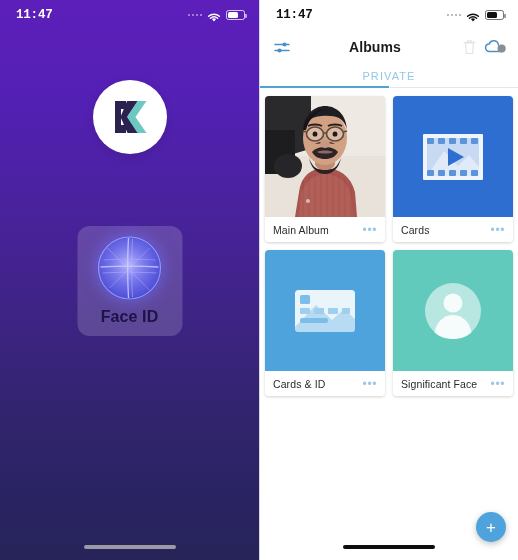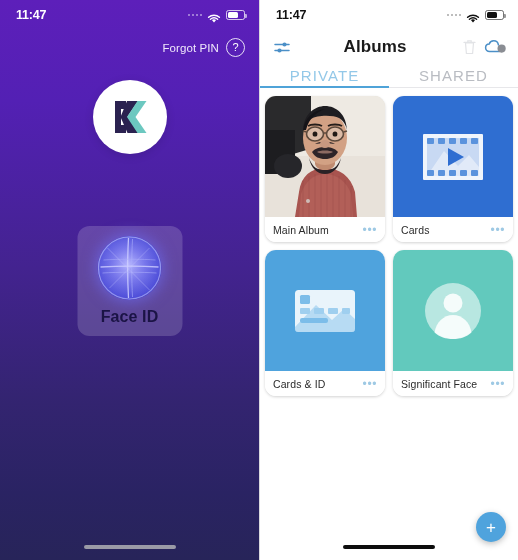--- a/index.html
+++ b/index.html
@@ -15,20 +15,21 @@
     position:relative;
     width:259px; height:560px;
     background:linear-gradient(180deg,#5d1fba 0%, #5320b4 18%, #43238f 48%, #332470 72%, #2a2363 88%, #272459 100%);
     overflow:hidden;
     flex:0 0 259px;
   }
   .statusbar{
     height:30px;
     display:flex; align-items:center; justify-content:space-between;
     padding:0 14px 0 16px;
+    font-family:Liberation Mono, monospace;
   }
   .sb-time{ font-size:12.5px; font-weight:bold; letter-spacing:-.2px; }
   .statusbar.light .sb-time{ color:#ffffff; }
   .statusbar.dark  .sb-time{ color:#111111; }
   .sb-right{ display:flex; align-items:center; gap:5px; }
   .dots{ display:flex; gap:1.5px; align-items:flex-end; }
   .dots i{ display:block; width:2.5px; height:2.5px; border-radius:50%; }
   .statusbar.light .dots i{ background:rgba(255,255,255,.55); }
   .statusbar.dark  .dots i{ background:rgba(0,0,0,.35); }
   .wifi{ width:14px; height:11px; position:relative; }
@@ -99,45 +100,45 @@
   .phone-right{
     position:relative;
     width:258px; height:560px; background:#ffffff;
     flex:0 0 258px; overflow:hidden;
   }
   .appbar{
     height:34px; display:flex; align-items:center;
     padding:0 12px 0 14px; gap:8px;
   }
   .appbar-title{
-    flex:1; text-align:center; font-size:17px; font-weight:bold; color:#1b1b1b;
+    flex:1; text-align:center; font-size:14px; font-weight:bold; color:#1b1b1b;
     letter-spacing:.1px; margin-left:-4px;
   }
   .ico-btn{ display:flex; align-items:center; justify-content:center; }
 
   .tabs{
     display:flex; height:24px; position:relative;
     border-bottom:1px solid #e7e7ea;
   }
   .tab{
-    flex:1; text-align:center; font-size:15px; letter-spacing:1.1px;
+    flex:1; text-align:center; font-size:11px; letter-spacing:1.1px;
     display:flex; align-items:center; justify-content:center;
   }
   .tab.active{ color:#93c8e8; }
   .tab.inactive{ color:#b9bcc2; }
   .tab-underline{
     position:absolute; bottom:-1px; left:0; width:50%; height:2.5px; background:#4fa3d8;
   }
 
   .grid{
     padding:8px 5px 0 5px;
     display:grid; grid-template-columns:1fr 1fr; gap:8px 8px;
   }
   .card{
-    background:#ffffff; border-radius:11px;
+    background:#ffffff; border-radius:4px;
     box-shadow:0 1px 3px rgba(0,0,0,.18);
     overflow:hidden;
   }
   .card-thumb{
     height:121px; position:relative; overflow:hidden;
   }
   .card-foot{
     height:25px; display:flex; align-items:center; justify-content:space-between;
     padding:0 8px; background:#fff;
   }
@@ -176,24 +177,20 @@
           <path d="M1.6 4.2 C4.7 1.5 9.3 1.5 12.4 4.2" stroke="#ffffff" stroke-width="1.5" fill="none" stroke-linecap="round"></path>
           <path d="M3.4 6.2 C5.5 4.4 8.5 4.4 10.6 6.2" stroke="#ffffff" stroke-width="1.4" fill="none" stroke-linecap="round"></path>
         </svg>
       </span>
       <span class="batt">
           <span class="batt-fill"></span>
         </span>
     </div>
   </div>
 
-  <div class="forgot-row">
-    <span class="forgot-text">Forgot PIN</span>
-    <span class="qmark">?</span>
-  </div>
 
   <div class="logo-wrap">
     <div class="logo-circle">
       <svg width="44" height="44" viewBox="0 0 44 44">
         <path d="M7 6 L18 6 L18 14 L13 14 L13 30 L18 30 L18 38 L7 38 Z" fill="#2b2250"></path>
         <path d="M19 6 L30 6 L19.5 21.6 L30.5 38 L19.5 38 L12.5 22 Z" fill="#2b2250"></path>
         <path d="M29.5 6 L38.5 6 L27.5 22 L38.5 38 L29.5 38 L19 22 Z" fill="#6cc8c0"></path>
       </svg>
     </div>
   </div>
@@ -271,21 +268,20 @@
     <span class="ico-btn">
       <svg width="22" height="15" viewBox="0 0 22 15">
         <path d="M15.5 11.5 L5.6 11.5 C3.3 11.5 1.6 9.8 1.6 7.7 C1.6 5.7 3.2 4.1 5.2 4.0 C5.8 2.1 7.6 0.8 9.7 0.8 C12.1 0.8 14.1 2.6 14.4 4.9" fill="none" stroke="#4b8fc7" stroke-width="1.5" stroke-linecap="round"></path>
         <circle cx="17.6" cy="8.6" r="4.1" fill="#8a8d93"></circle>
       </svg>
     </span>
   </div>
 
   <div class="tabs">
     <div class="tab active">PRIVATE</div>
-    <div class="tab inactive">SHARED</div>
     <div class="tab-underline"></div>
   </div>
 
   <div class="grid">
 
     <div class="card">
       <div class="card-thumb">
         <div class="photo">
           <svg width="100%" height="100%" viewBox="0 0 120 121" preserveAspectRatio="xMidYMid slice">
             <rect x="0" y="0" width="120" height="121" fill="#e8e2da"></rect>

